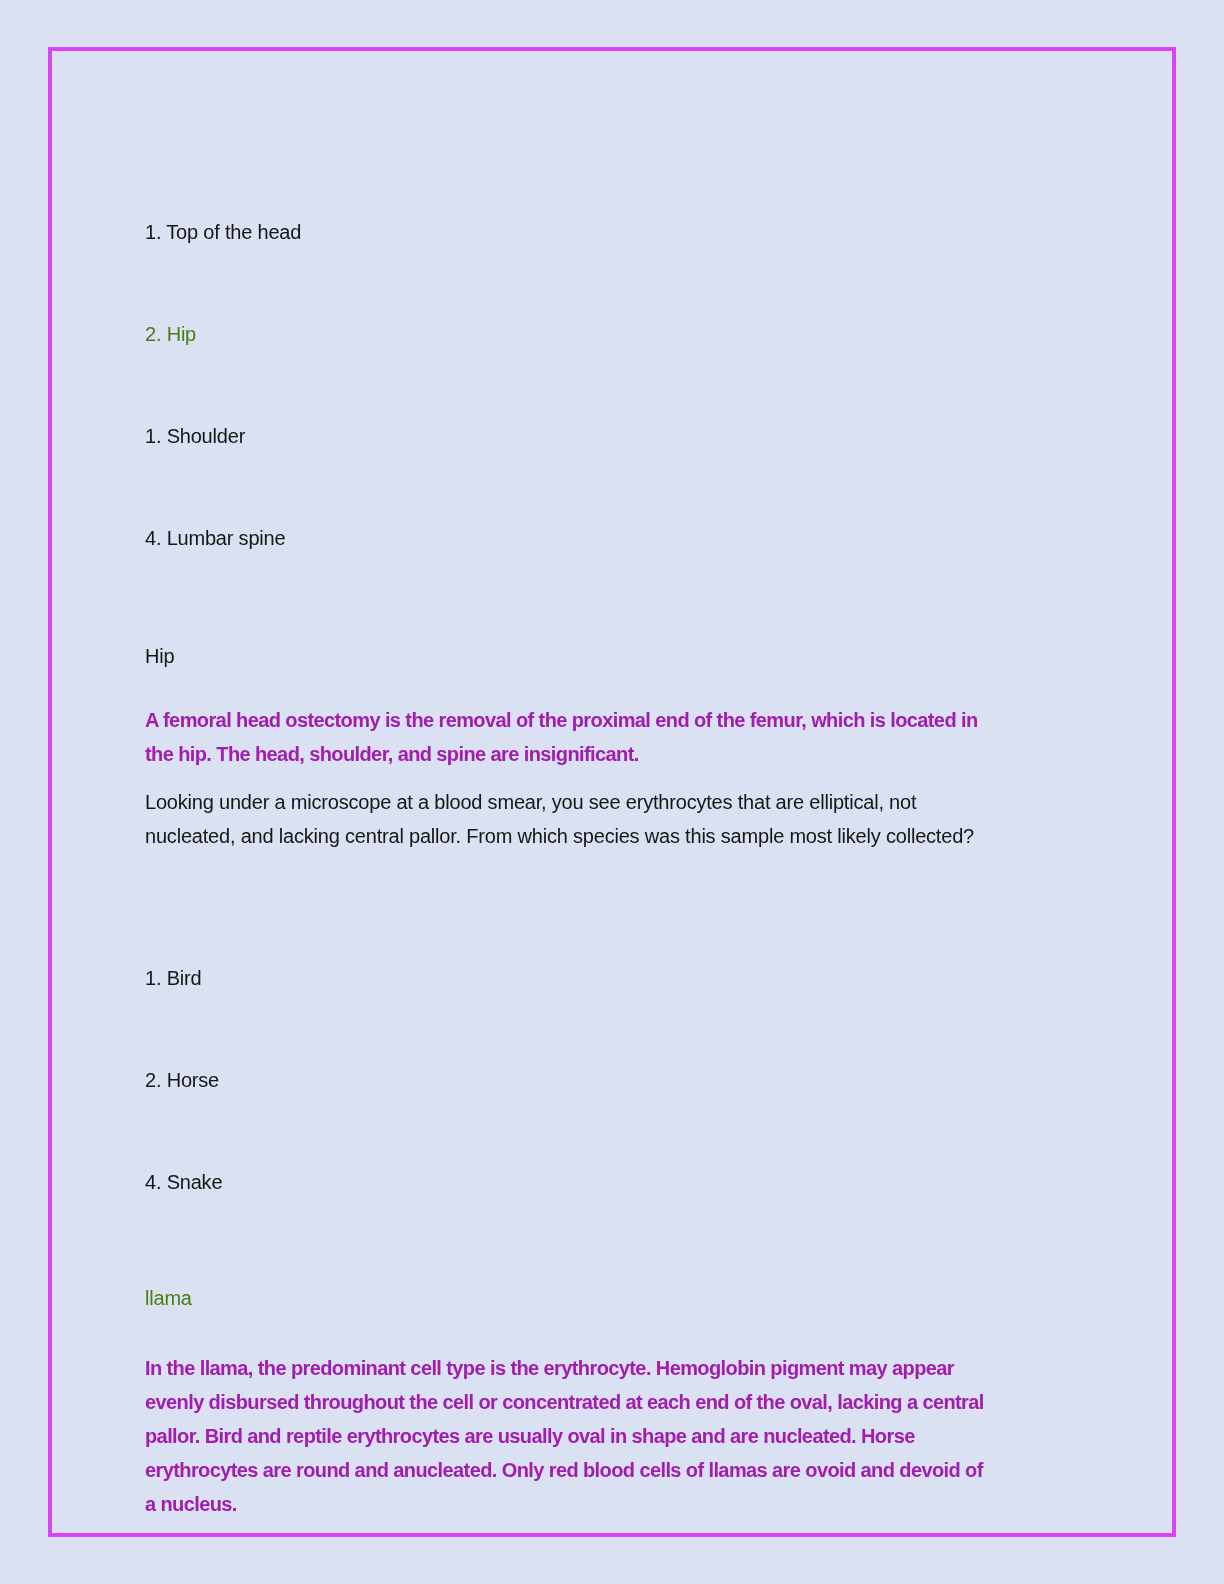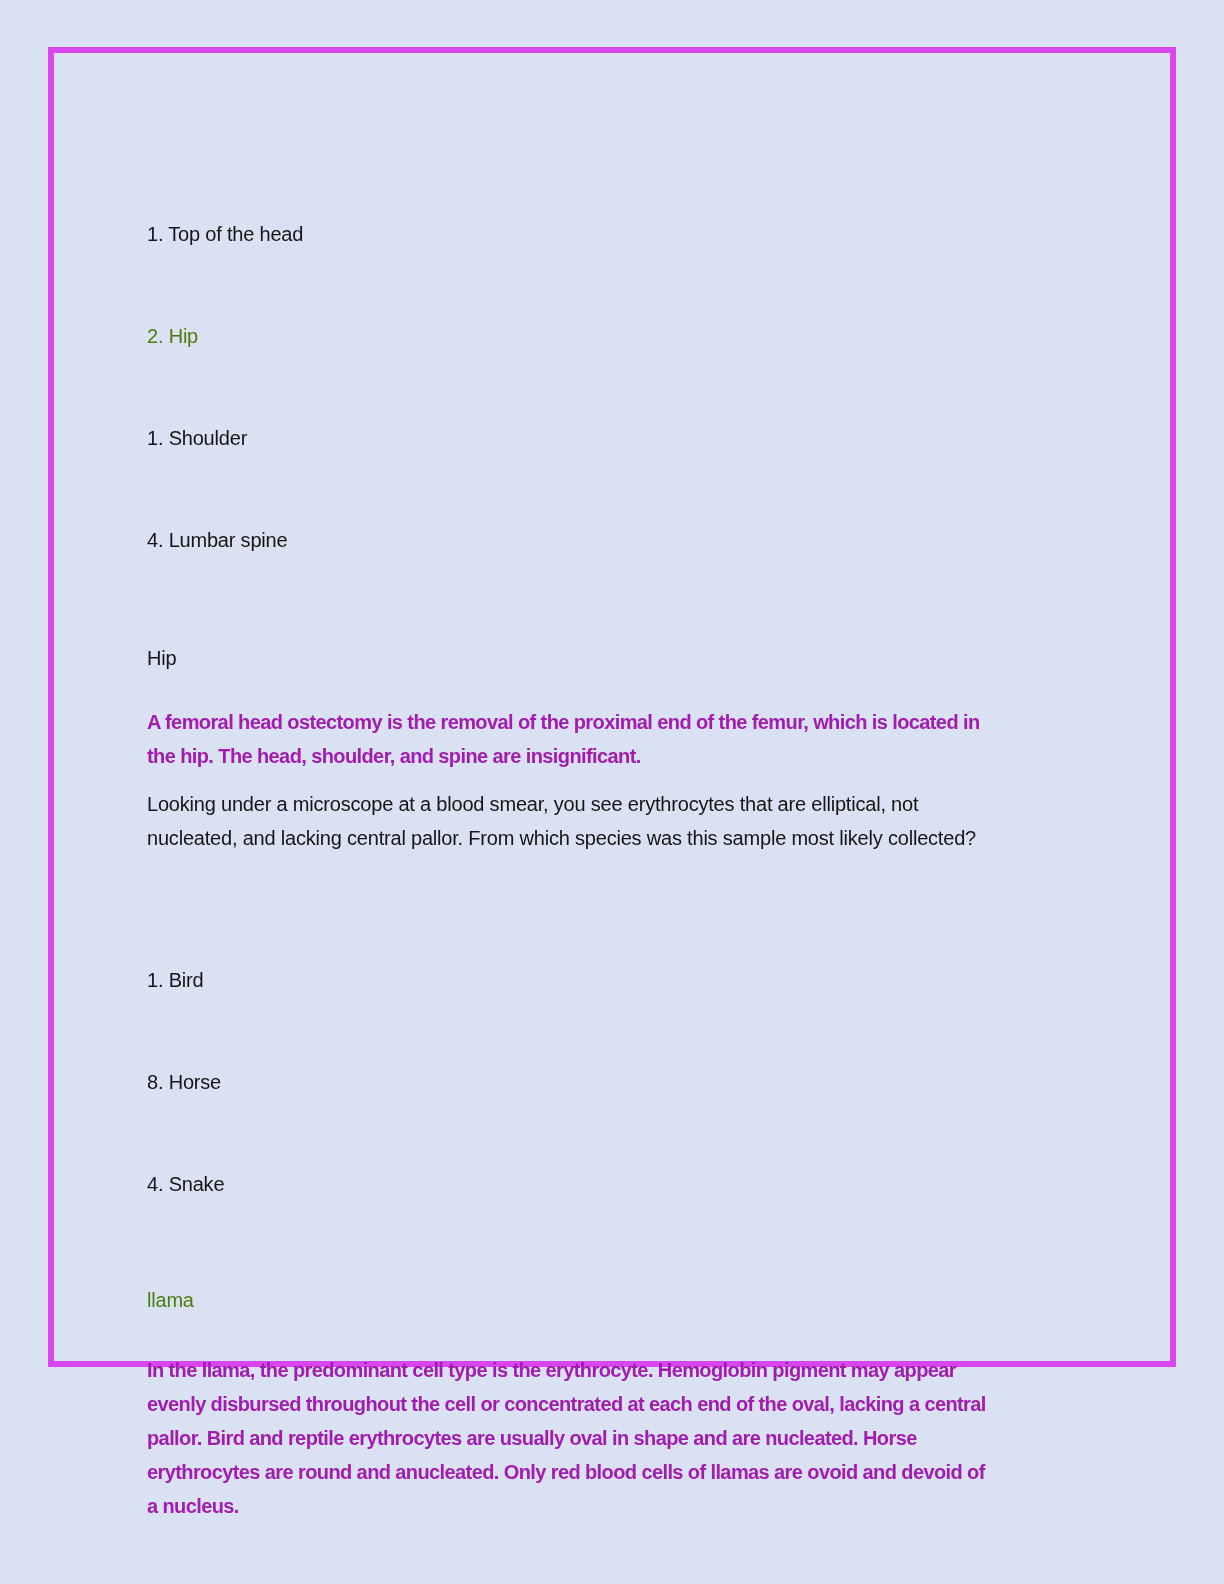--- a/index.html
+++ b/index.html
@@ -13,22 +13,22 @@
     font-family: "Liberation Sans", sans-serif;
     color: #161616;
     position: relative;
     overflow: hidden;
   }
   .page-border {
     position: absolute;
     left: 48px;
     top: 47px;
     width: 1128px;
-    height: 1320px;
-    border: 6px solid #d946ef;
+    height: 1490px;
+    border: 4px solid #d946ef;
     box-sizing: border-box;
   }
   .content {
     position: absolute;
     left: 93px;
     top: 96px;
     width: 942px;
     font-size: 20px;
     line-height: 34px;
     letter-spacing: -0.2px;
@@ -72,21 +72,21 @@
       <div class="para mt22">Hip</div>
 
       <p class="para bold mt30">A femoral head ostectomy is the removal of the proximal end of the femur, which is located in
 the hip. The head, shoulder, and spine are insignificant.</p>
 
       <p class="para mt14">Looking under a microscope at a blood smear, you see erythrocytes that are elliptical, not
 nucleated, and lacking central pallor. From which species was this sample most likely collected?</p>
 
       <div class="options mt40">
         <div class="line">1. Bird</div>
-        <div class="line">8. Horse</div>
+        <div class="line">2. Horse</div>
         <div class="line">4. Snake</div>
       </div>
 
       <div class="para red mt14">llama</div>
 
       <p class="para bold mt36">In the llama, the predominant cell type is the erythrocyte. Hemoglobin pigment may appear
 evenly disbursed throughout the cell or concentrated at each end of the oval, lacking a central
 pallor. Bird and reptile erythrocytes are usually oval in shape and are nucleated. Horse
 erythrocytes are round and anucleated. Only red blood cells of llamas are ovoid and devoid of
 a nucleus.</p>

